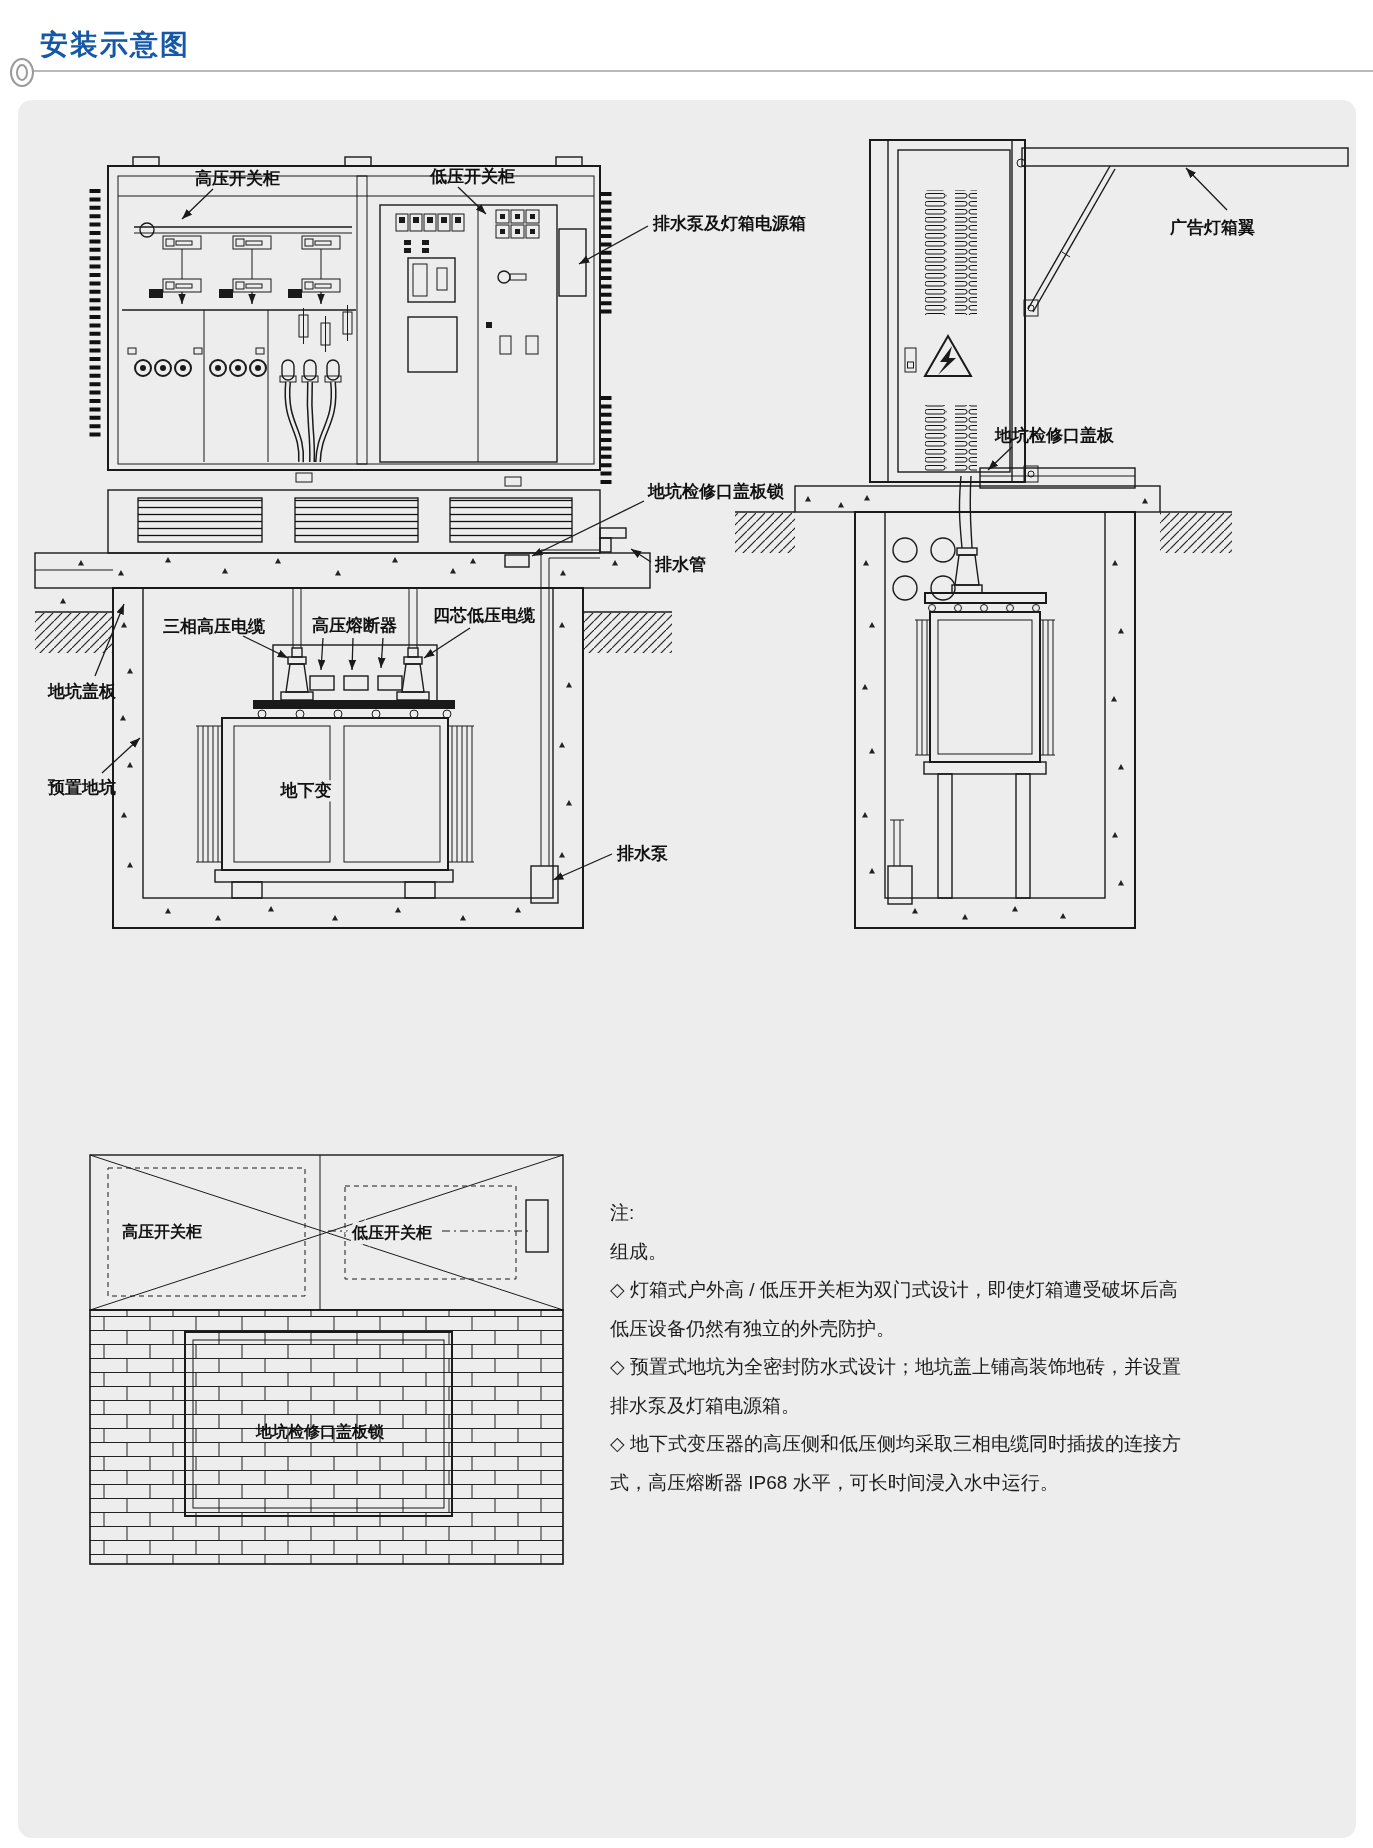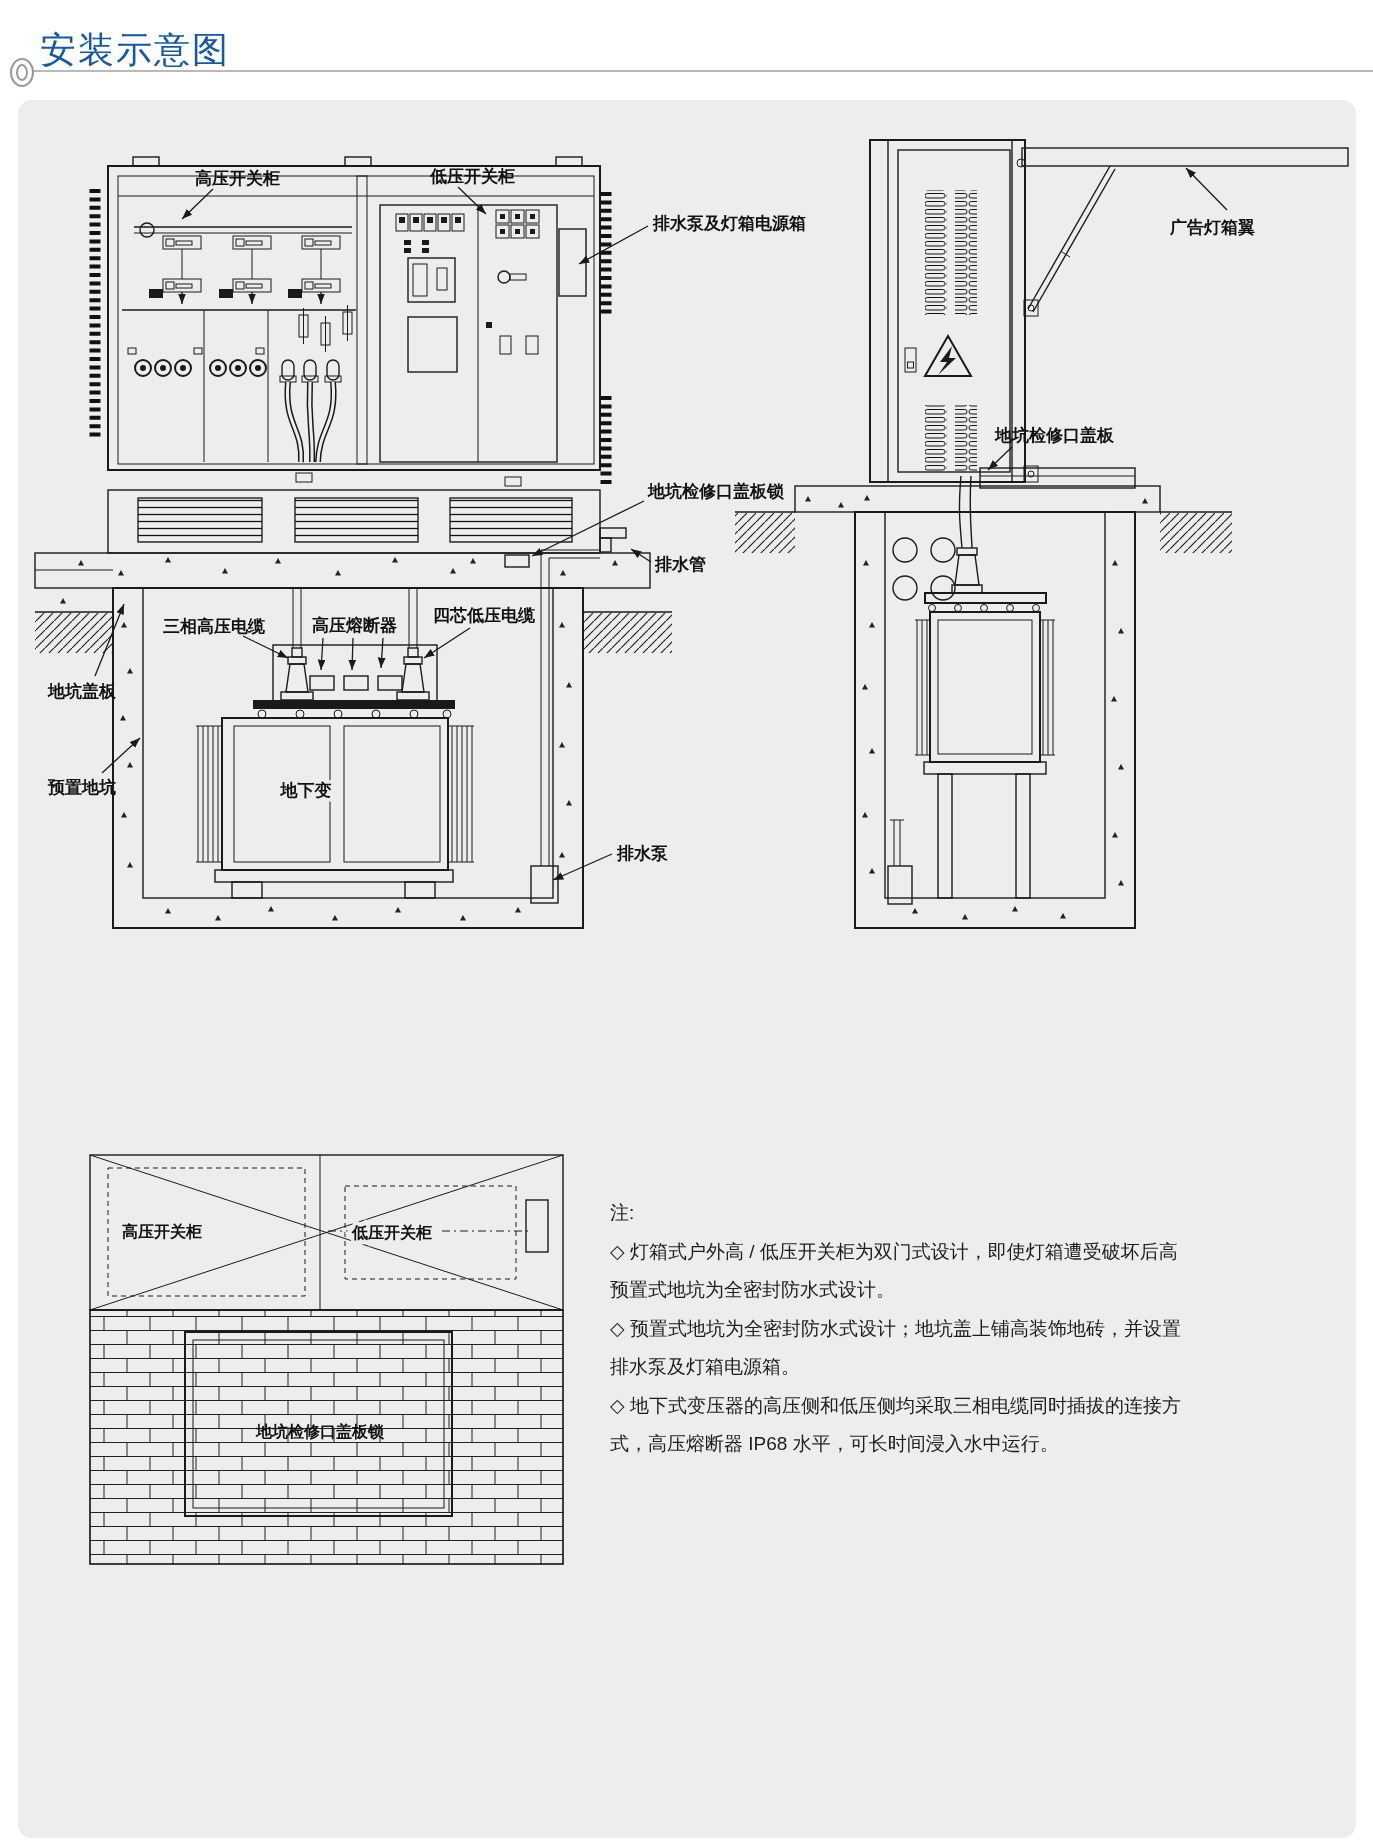--- a/index.html
+++ b/index.html
@@ -1,17 +1,17 @@
 <!DOCTYPE html>
 <html><head>
 <meta charset="utf-8">
 <style>
   html,body{margin:0;padding:0;background:#fff;}
   body{width:1373px;height:1848px;position:relative;font-family:"Liberation Sans","DejaVu Sans",sans-serif;overflow:hidden;}
-  .page-title{position:absolute;left:40px;top:26px;font-size:36px;font-weight:normal;color:#1558a8;letter-spacing:2px;}
+  .page-title{position:absolute;left:40px;top:26px;font-size:28px;font-weight:bold;color:#1558a8;letter-spacing:2px;}
   .rule{position:absolute;left:29px;top:70px;width:1344px;height:2px;background:#b9b9b9;}
   .ring-outer{position:absolute;left:10px;top:58px;width:20px;height:25px;border:2px solid #9a9a9a;border-radius:50%;background:#fff;}
   .ring-inner{position:absolute;left:4px;top:4px;width:8px;height:13px;border:2px solid #9a9a9a;border-radius:50%;}
   .panel{position:absolute;left:18px;top:100px;width:1338px;height:1738px;background:#ededee;border-radius:14px;}
   svg.art{position:absolute;left:0;top:0;}
   .ln{stroke:#1a1a1a;fill:none;stroke-width:1.4;}
   .thin{stroke:#1a1a1a;fill:none;stroke-width:1;}
   .thick{stroke:#1a1a1a;fill:none;stroke-width:2;}
   .fillk{fill:#1a1a1a;stroke:none;}
   .lbl{font-family:"DejaVu Sans","Liberation Sans",sans-serif;font-size:17px;font-weight:600;fill:#111;}
@@ -484,19 +484,20 @@
 
     <rect x="90" y="1310" width="473" height="254" fill="url(#brickpat)" stroke="#111" stroke-width="1.6"></rect>
     <rect x="185" y="1332" width="267" height="184" class="thick"></rect>
     <rect x="193" y="1340" width="251" height="168" class="thin"></rect>
     <text class="lbl-s" x="320" y="1437" text-anchor="middle">地坑检修口盖板锁</text>
   </g>
 </svg>
 
 <div class="notes">
   <div class="nline">注:</div>
+  <div class="nline">组成。</div>
   <div class="nline">◇ 灯箱式户外高 / 低压开关柜为双门式设计，即使灯箱遭受破坏后高</div>
-  <div class="nline">预置式地坑为全密封防水式设计。</div>
+  <div class="nline">低压设备仍然有独立的外壳防护。</div>
   <div class="nline">◇ 预置式地坑为全密封防水式设计；地坑盖上铺高装饰地砖，并设置</div>
   <div class="nline">排水泵及灯箱电源箱。</div>
   <div class="nline">◇ 地下式变压器的高压侧和低压侧均采取三相电缆同时插拔的连接方</div>
   <div class="nline">式，高压熔断器 IP68 水平，可长时间浸入水中运行。</div>
 </div>
 
 </body></html>

